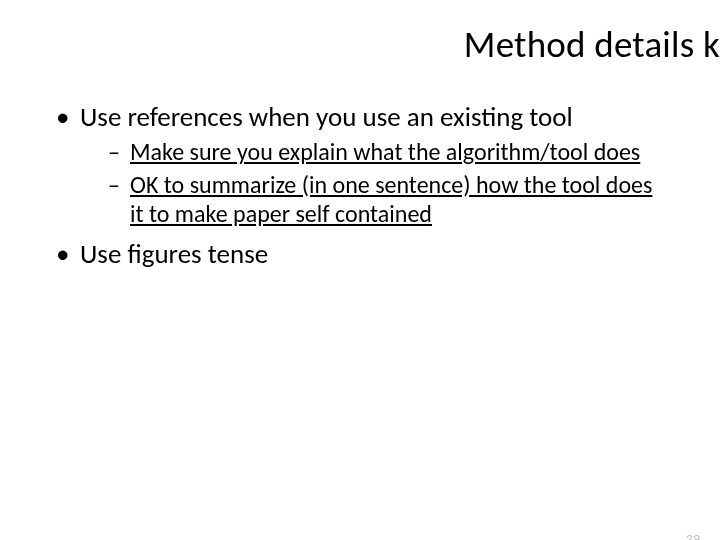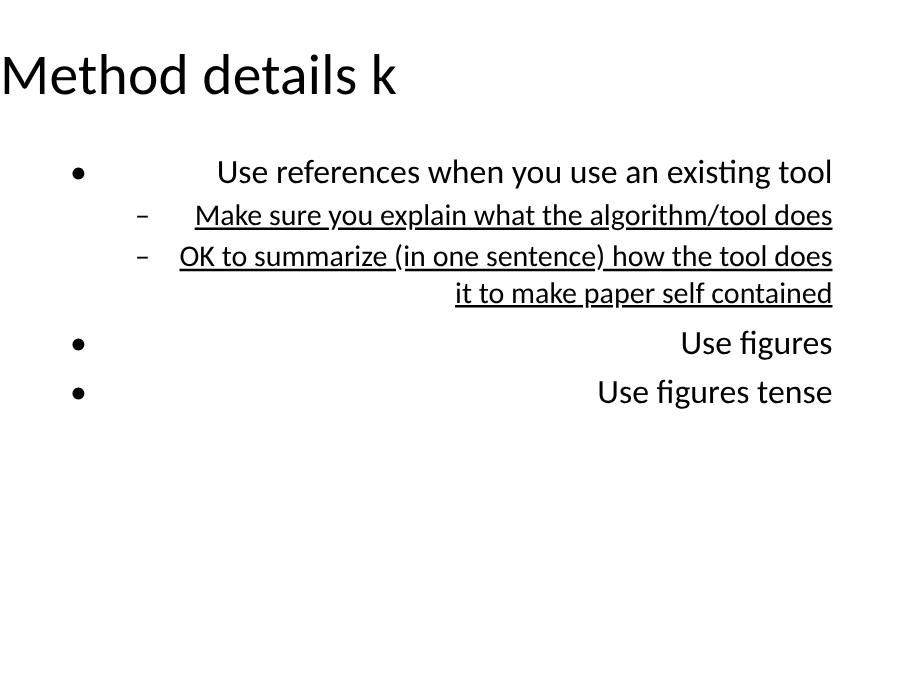--- a/index.html
+++ b/index.html
@@ -13,35 +13,34 @@
     position: relative;
     overflow: hidden;
   }
   .slide {
     width: 720px;
     height: 540px;
     position: relative;
     box-sizing: border-box;
   }
   .title {
-    text-align: left;
-    font-size: 46px;
+    text-align: right;
+    font-size: 37px;
     font-weight: 400;
-    margin-top: 32px;
+    margin-top: 22px;
     margin-bottom: 34px;
     letter-spacing: 0.2px;
   }
   .body {
     padding: 0 54px 0 54px;
   }
   ul.level1 {
     list-style: none;
     margin: 0;
     padding: 0;
-    text-align: right;
   }
   ul.level1 > li {
     font-size: 27px;
     line-height: 1.22;
     margin-bottom: 6px;
     padding-left: 26px;
     position: relative;
   }
   ul.level1 > li::before {
     content: "•";
@@ -95,23 +94,20 @@
         <ul class="level2">
           <li>
             <span>Make sure you explain what the algorithm/tool does</span>
           </li>
           <li>
             <span>OK to summarize (in one sentence) how the tool does it to make paper self contained</span>
           </li>
         </ul>
       </li>
 
-      <li>
-        <span>Use figures</span>
-      </li>
 
       <li>
         <span>Use figures tense</span>
       </li>
 
     </ul>
   </div>
 
   <div class="pagenum">39</div>
 

